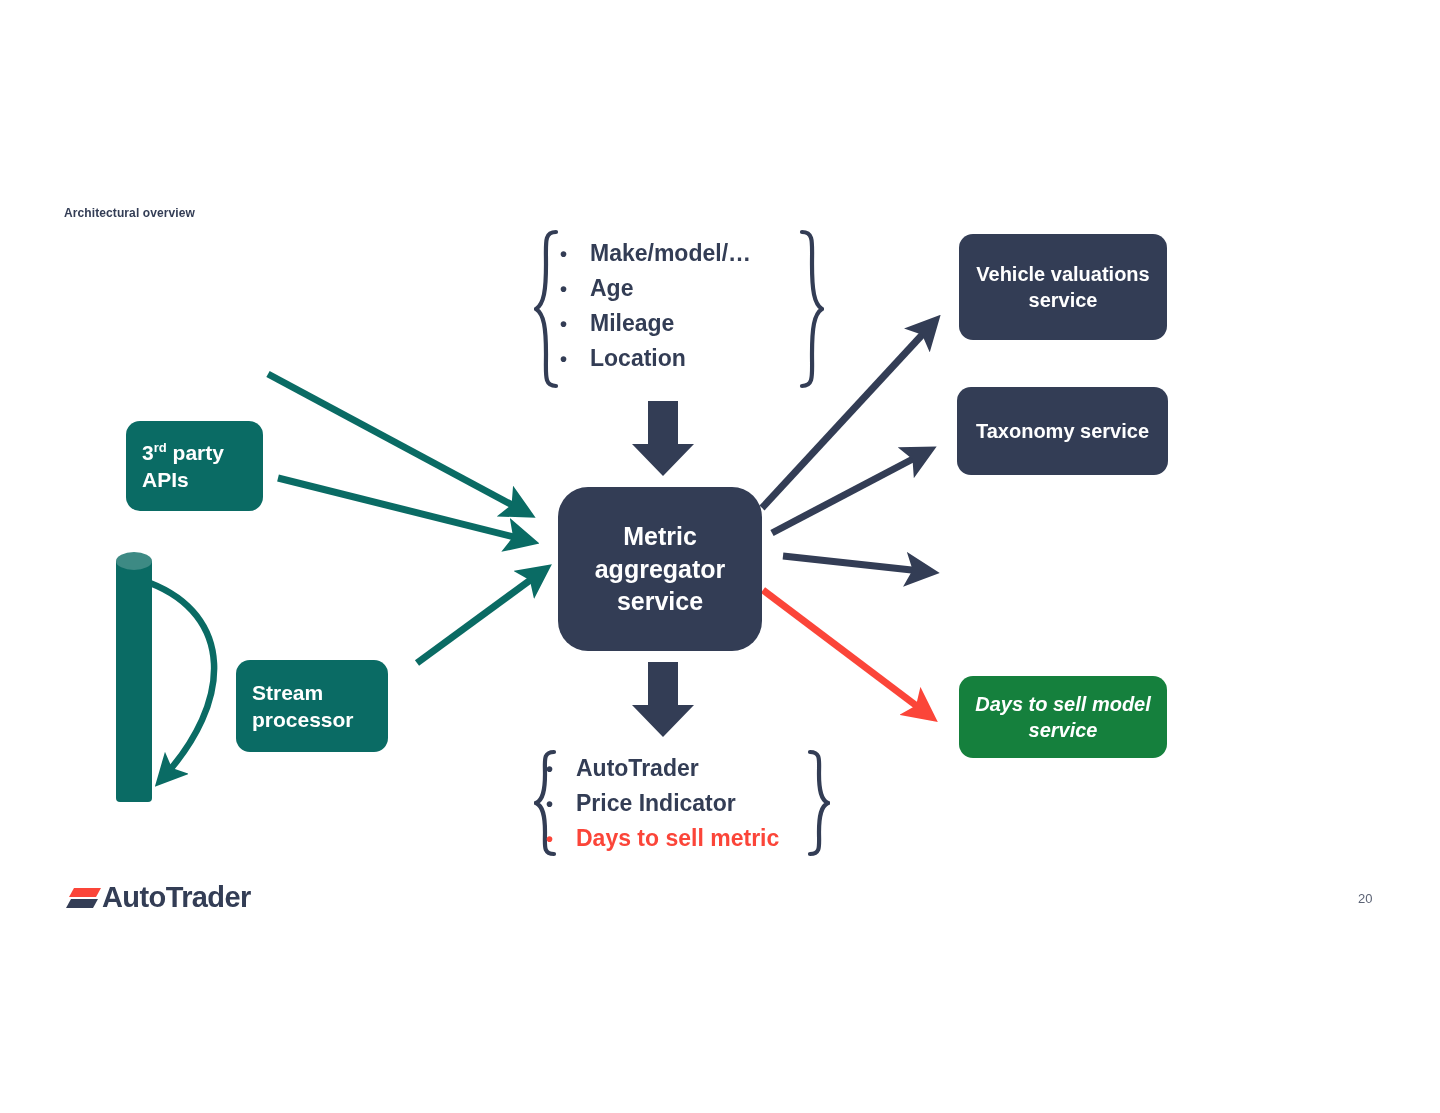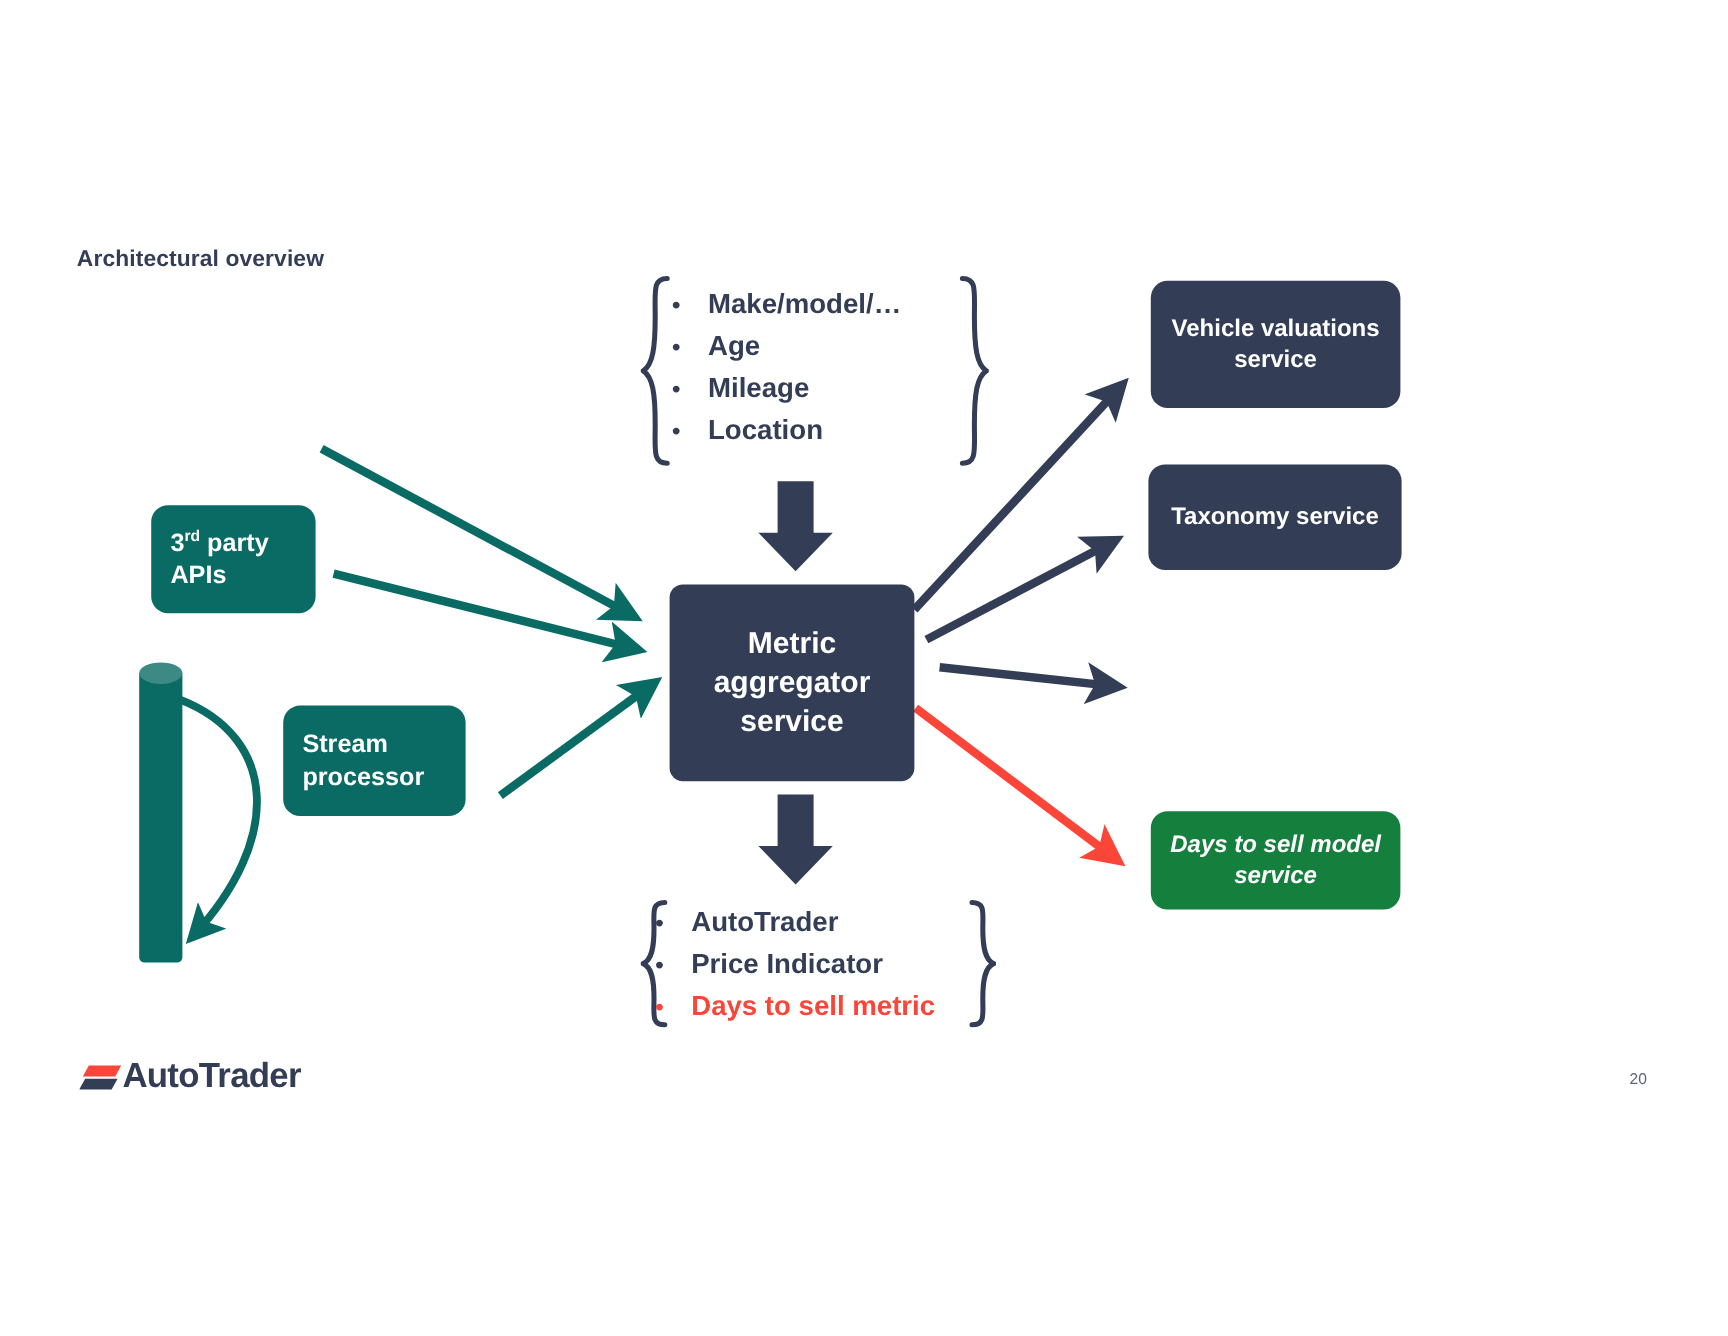--- a/index.html
+++ b/index.html
@@ -16,21 +16,21 @@
     height: 1113px;
     background: #ffffff;
     overflow: hidden;
   }
 
   
   .slide-title {
     position: absolute;
     left: 64px;
     top: 206px;
-    font-size: 19px;
+    font-size: 12px;
     font-weight: bold;
     color: #333d55;
     letter-spacing: 0.1px;
     white-space: nowrap;
   }
 
   
   .node {
     position: absolute;
     box-sizing: border-box;
@@ -52,22 +52,22 @@
   }
   .node.center-align {
     justify-content: center;
     text-align: center;
     font-size: 20px;
   }
 
   
   #frontend-apps    { left: 126px; top: 253px;  width: 137px; height: 98px;  }
   #third-party-apis { left: 126px; top: 421px;  width: 137px; height: 90px;  }
-  #stream-processor { left: 236px; top: 588px;  width: 152px; height: 92px;  }
-  #metric-aggregator{ left: 558px; top: 487px;  width: 204px; height: 164px; font-size: 25px; border-radius: 11px; }
+  #stream-processor { left: 236px; top: 660px;  width: 152px; height: 92px;  }
+  #metric-aggregator{ left: 558px; top: 487px;  width: 204px; height: 164px; font-size: 25px; border-radius: 30px; }
   #vehicle-valuations { left: 959px; top: 234px; width: 208px; height: 106px; }
   #taxonomy-service   { left: 957px; top: 387px; width: 211px; height: 88px;  }
   #price-indicator    { left: 958px; top: 518px; width: 210px; height: 95px;  }
   #days-to-sell       { left: 959px; top: 676px; width: 208px; height: 82px;  }
 
   .node sup {
     font-size: 0.62em;
     vertical-align: super;
     line-height: 0;
   }

